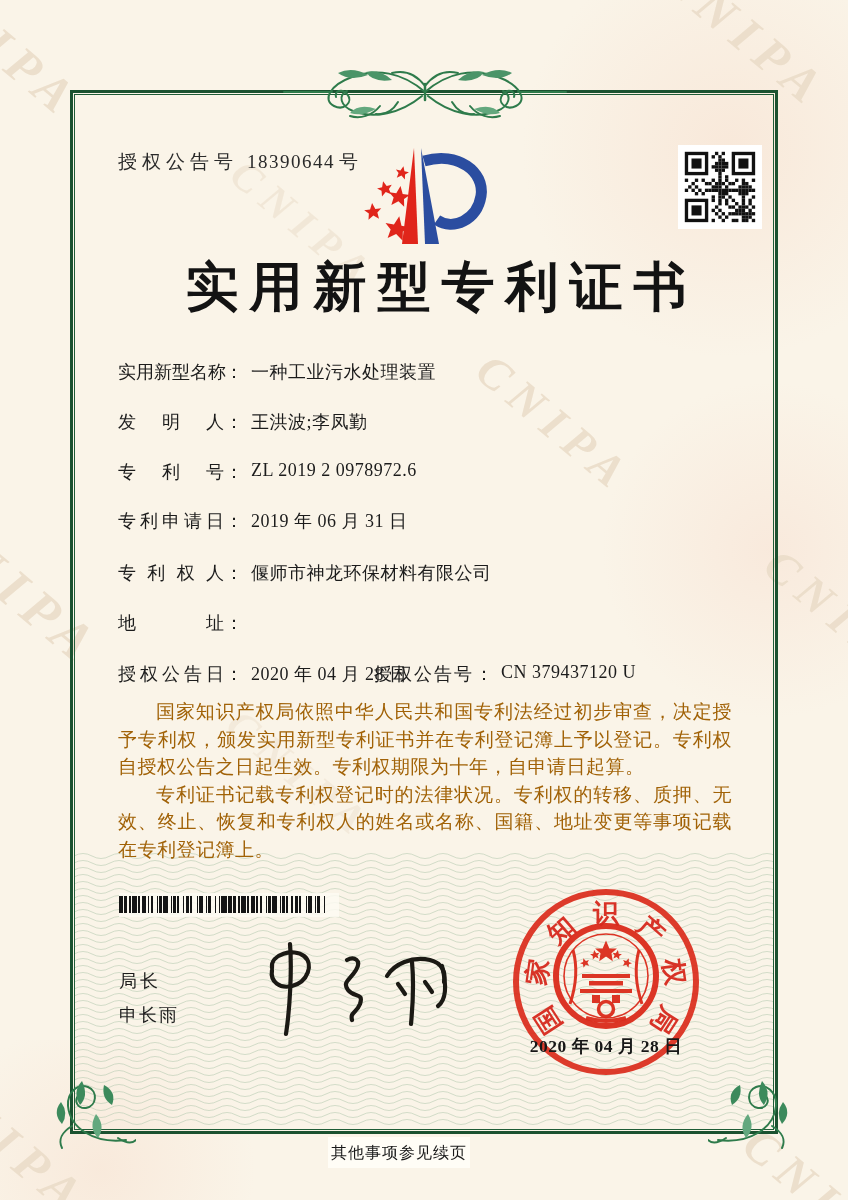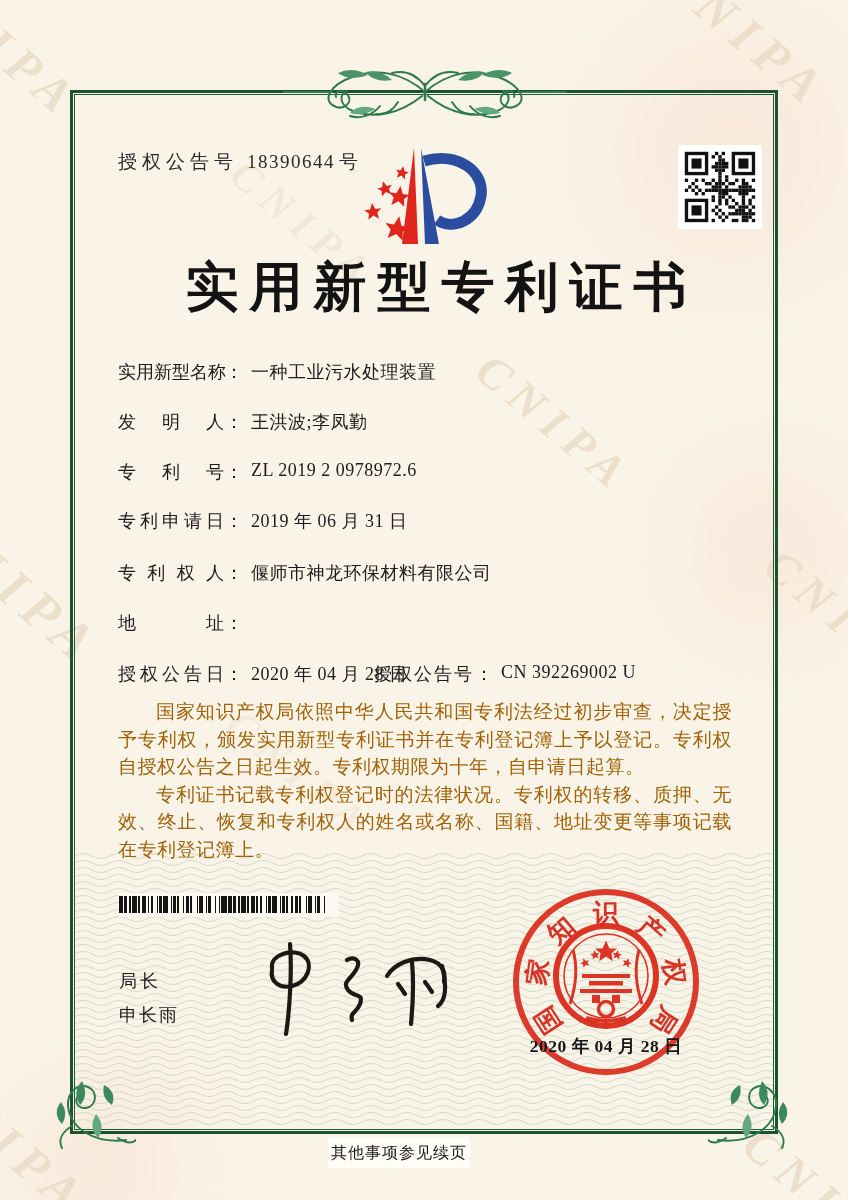--- a/index.html
+++ b/index.html
@@ -399,21 +399,21 @@
         <span>公</span>
         <span>告</span>
         <span>日</span>
       </span>
       <span class="fcolon">：</span>
       <span class="fvalue">2020 年 04 月 28 日</span>
   </div>
   <div class="frow second" style="top:662px">
     <span class="flabel nospread">授权公告号</span>
       <span class="fcolon">：</span>
-      <span class="fvalue">CN 392269002 U</span>
+      <span class="fvalue">CN 379437120 U</span>
   </div>
 
   <div class="paras">
     <p>国家知识产权局依照中华人民共和国专利法经过初步审查，决定授予专利权，颁发实用新型专利证书并在专利登记簿上予以登记。专利权自授权公告之日起生效。专利权期限为十年，自申请日起算。</p>
     <p>专利证书记载专利权登记时的法律状况。专利权的转移、质押、无效、终止、恢复和专利权人的姓名或名称、国籍、地址变更等事项记载在专利登记簿上。</p>
   </div>
 
   <div class="barcode" id="barcode"><i style="width: 3.9px; background: rgb(21, 21, 21);"></i><i style="width: 1.3px; background: transparent;"></i><i style="width: 2.6px; background: rgb(21, 21, 21);"></i><i style="width: 2.6px; background: transparent;"></i><i style="width: 1.3px; background: rgb(21, 21, 21);"></i><i style="width: 1.3px; background: transparent;"></i><i style="width: 5.2px; background: rgb(21, 21, 21);"></i><i style="width: 1.3px; background: transparent;"></i><i style="width: 1.3px; background: rgb(21, 21, 21);"></i><i style="width: 2.6px; background: transparent;"></i><i style="width: 3.9px; background: rgb(21, 21, 21);"></i><i style="width: 1.3px; background: transparent;"></i><i style="width: 1.3px; background: rgb(21, 21, 21);"></i><i style="width: 2.6px; background: transparent;"></i><i style="width: 1.3px; background: rgb(21, 21, 21);"></i><i style="width: 3.9px; background: transparent;"></i><i style="width: 1.3px; background: rgb(21, 21, 21);"></i><i style="width: 1.3px; background: transparent;"></i><i style="width: 2.6px; background: rgb(21, 21, 21);"></i><i style="width: 1.3px; background: transparent;"></i><i style="width: 5.2px; background: rgb(21, 21, 21);"></i><i style="width: 2.6px; background: transparent;"></i><i style="width: 1.3px; background: rgb(21, 21, 21);"></i><i style="width: 1.3px; background: transparent;"></i><i style="width: 2.6px; background: rgb(21, 21, 21);"></i><i style="width: 1.3px; background: transparent;"></i><i style="width: 1.3px; background: rgb(21, 21, 21);"></i><i style="width: 3.9px; background: transparent;"></i><i style="width: 1.3px; background: rgb(21, 21, 21);"></i><i style="width: 2.6px; background: transparent;"></i><i style="width: 2.6px; background: rgb(21, 21, 21);"></i><i style="width: 1.3px; background: transparent;"></i><i style="width: 1.3px; background: rgb(21, 21, 21);"></i><i style="width: 5.2px; background: transparent;"></i><i style="width: 1.3px; background: rgb(21, 21, 21);"></i><i style="width: 1.3px; background: transparent;"></i><i style="width: 3.9px; background: rgb(21, 21, 21);"></i><i style="width: 2.6px; background: transparent;"></i><i style="width: 1.3px; background: rgb(21, 21, 21);"></i><i style="width: 1.3px; background: transparent;"></i><i style="width: 2.6px; background: rgb(21, 21, 21);"></i><i style="width: 3.9px; background: transparent;"></i><i style="width: 1.3px; background: rgb(21, 21, 21);"></i><i style="width: 2.6px; background: transparent;"></i><i style="width: 1.3px; background: rgb(21, 21, 21);"></i><i style="width: 1.3px; background: transparent;"></i><i style="width: 5.2px; background: rgb(21, 21, 21);"></i><i style="width: 1.3px; background: transparent;"></i><i style="width: 3.9px; background: rgb(21, 21, 21);"></i><i style="width: 1.3px; background: transparent;"></i><i style="width: 2.6px; background: rgb(21, 21, 21);"></i><i style="width: 2.6px; background: transparent;"></i><i style="width: 1.3px; background: rgb(21, 21, 21);"></i><i style="width: 1.3px; background: transparent;"></i><i style="width: 5.2px; background: rgb(21, 21, 21);"></i><i style="width: 1.3px; background: transparent;"></i><i style="width: 1.3px; background: rgb(21, 21, 21);"></i><i style="width: 2.6px; background: transparent;"></i><i style="width: 3.9px; background: rgb(21, 21, 21);"></i><i style="width: 1.3px; background: transparent;"></i><i style="width: 1.3px; background: rgb(21, 21, 21);"></i><i style="width: 2.6px; background: transparent;"></i><i style="width: 1.3px; background: rgb(21, 21, 21);"></i><i style="width: 3.9px; background: transparent;"></i><i style="width: 1.3px; background: rgb(21, 21, 21);"></i><i style="width: 1.3px; background: transparent;"></i><i style="width: 2.6px; background: rgb(21, 21, 21);"></i><i style="width: 1.3px; background: transparent;"></i><i style="width: 5.2px; background: rgb(21, 21, 21);"></i><i style="width: 2.6px; background: transparent;"></i><i style="width: 1.3px; background: rgb(21, 21, 21);"></i><i style="width: 1.3px; background: transparent;"></i><i style="width: 2.6px; background: rgb(21, 21, 21);"></i><i style="width: 1.3px; background: transparent;"></i><i style="width: 1.3px; background: rgb(21, 21, 21);"></i><i style="width: 3.9px; background: transparent;"></i><i style="width: 1.3px; background: rgb(21, 21, 21);"></i><i style="width: 2.6px; background: transparent;"></i><i style="width: 2.6px; background: rgb(21, 21, 21);"></i><i style="width: 1.3px; background: transparent;"></i><i style="width: 1.3px; background: rgb(21, 21, 21);"></i><i style="width: 5.2px; background: transparent;"></i><i style="width: 1.3px; background: rgb(21, 21, 21);"></i><i style="width: 1.3px; background: transparent;"></i><i style="width: 3.9px; background: rgb(21, 21, 21);"></i><i style="width: 2.6px; background: transparent;"></i><i style="width: 1.3px; background: rgb(21, 21, 21);"></i><i style="width: 1.3px; background: transparent;"></i><i style="width: 2.6px; background: rgb(21, 21, 21);"></i><i style="width: 3.9px; background: transparent;"></i><i style="width: 1.3px; background: rgb(21, 21, 21);"></i><i style="width: 2.6px; background: transparent;"></i></div>
 
   <div class="signer-title">局长</div>

